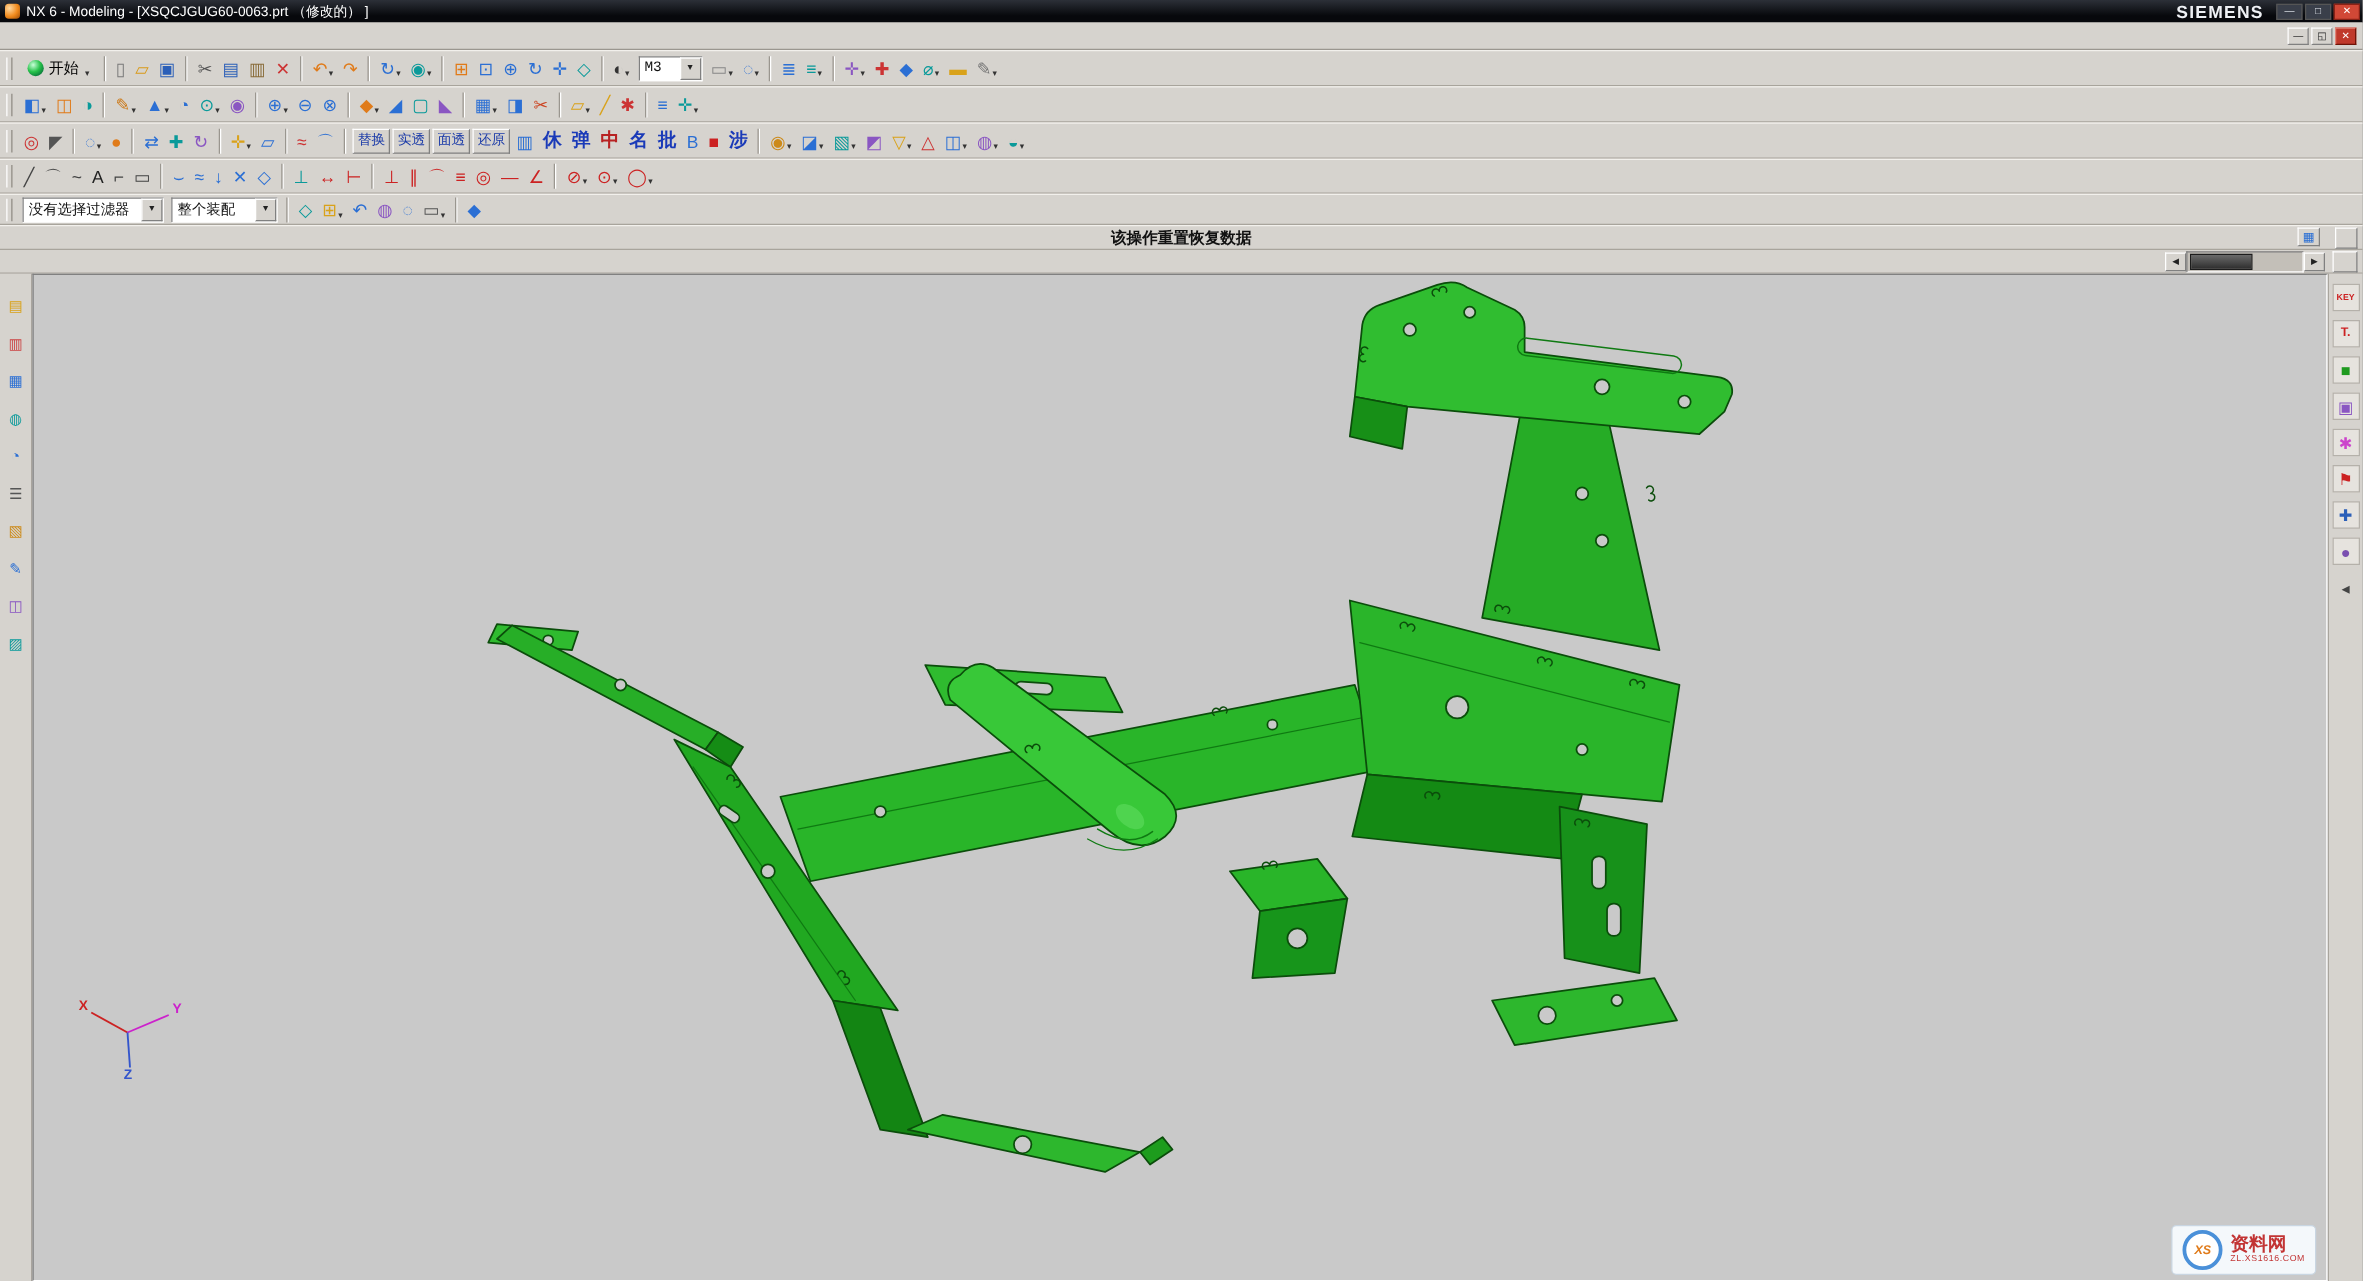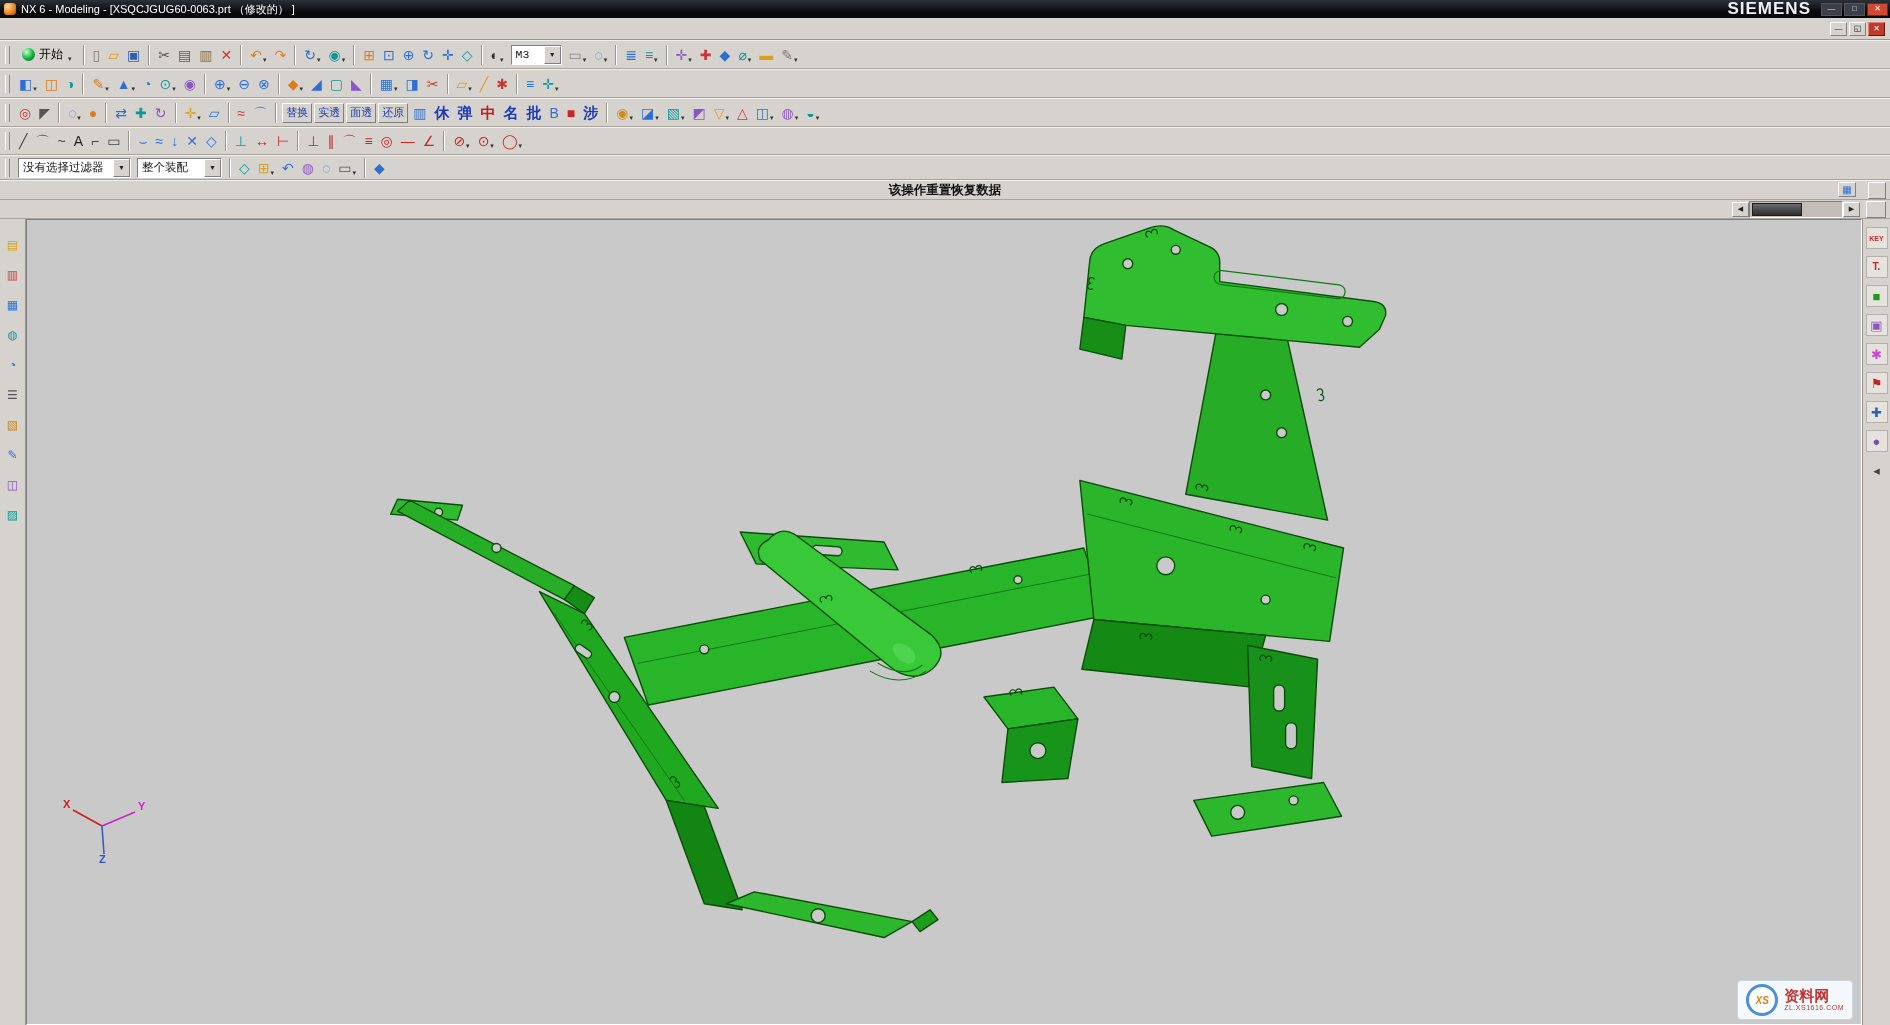--- a/index.html
+++ b/index.html
@@ -7,21 +7,21 @@
        font-family:"Liberation Sans","DejaVu Sans",sans-serif;
        -webkit-font-smoothing:antialiased;}
   .app{width:1890px;height:1025px;background:#d6d3ce;position:relative;display:flex;flex-direction:column;}
 
   
   .titlebar{height:18px;background:linear-gradient(#2c3038,#07080c 70%);display:flex;align-items:center;
             padding:0 2px 0 4px;color:#fff;font-size:11px;flex:0 0 auto;}
   .nxlogo{width:12px;height:12px;border-radius:3px;margin-right:5px;
           background:radial-gradient(circle at 30% 30%,#ffd9a0,#f08a1d 55%,#9a4a05);}
   .title-text{white-space:nowrap;}
-  .brand{margin-left:auto;font-weight:bold;letter-spacing:1px;font-size:17px;margin-right:10px;color:#eef0f4;}
+  .brand{margin-left:auto;font-weight:bold;letter-spacing:1px;font-size:14px;margin-right:10px;color:#eef0f4;}
   .winbtns{display:flex;gap:2px;}
   .winbtn{width:21px;height:13px;border:1px solid #555;background:#3a3f4a;color:#dfe3ea;font-size:8px;
           display:flex;align-items:center;justify-content:center;padding:0;line-height:1;}
   .winbtn[data-name="close-button"]{background:#d14836;border-color:#8a2216;color:#fff;}
 
   
   .menubar{height:21px;background:#d6d3ce;border-bottom:1px solid #9a968f;display:flex;align-items:center;
            font-size:12.5px;color:#111;flex:0 0 auto;padding:0 2px;}
   .menu-items{display:flex;align-items:center;height:100%;}
   .menu-item{padding:2px 7px;white-space:nowrap;cursor:default;}

